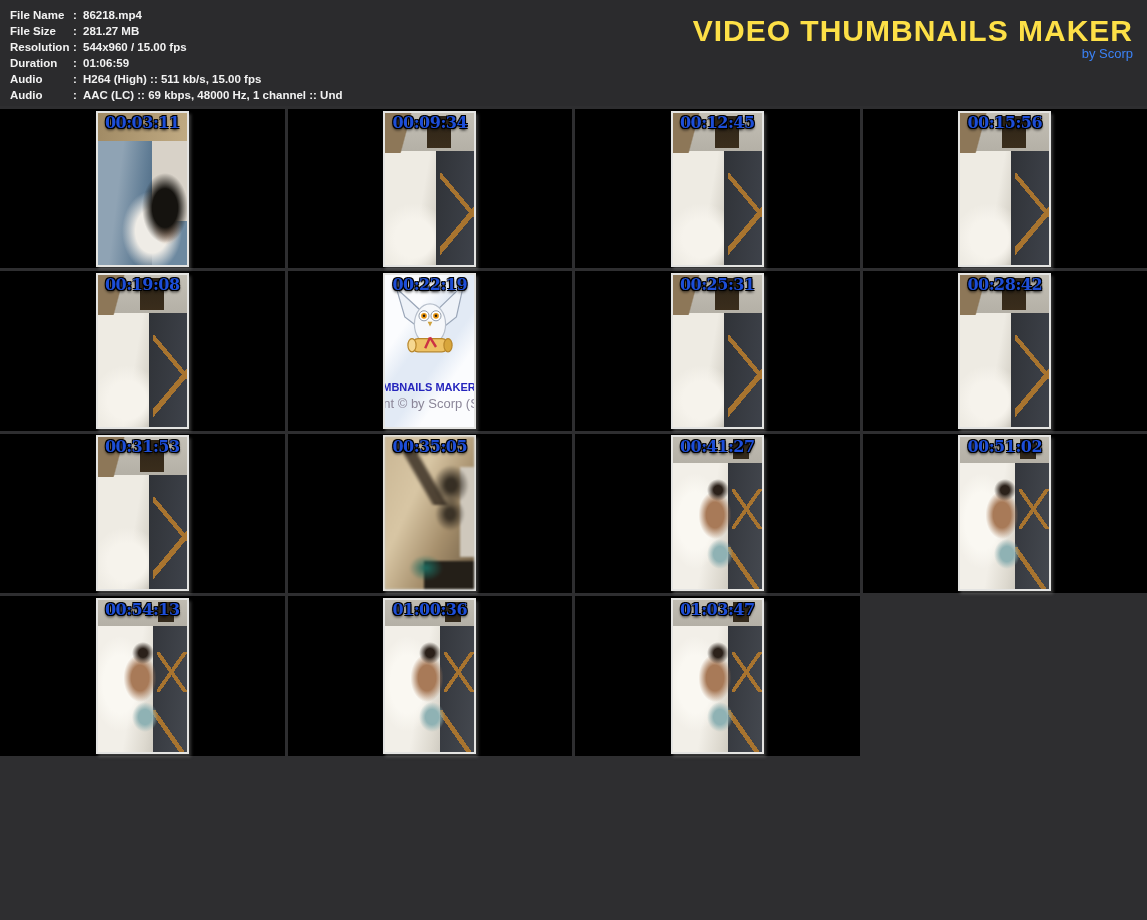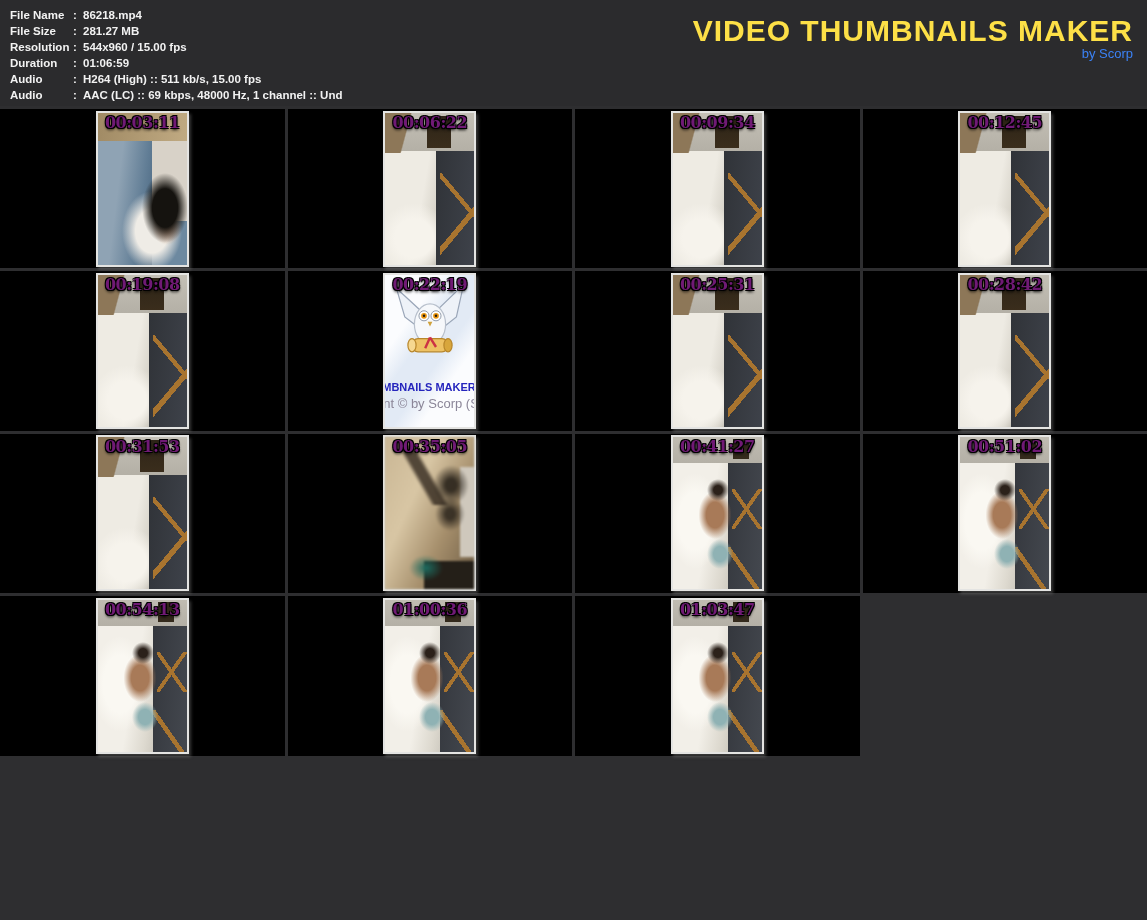--- a/index.html
+++ b/index.html
@@ -23,21 +23,21 @@
   
   .grid { position:absolute; top:106px; left:0; width:1147px; height:814px;
           display:grid; grid-template-columns:repeat(4,1fr);
           grid-template-rows:repeat(5,1fr); gap:3px; background:#2e2e30;
           border-top:3px solid #2e2e30; border-bottom:2px solid #2e2e30; }
   .cell { background:#000; display:flex; align-items:center; justify-content:center; }
   .thumb { position:relative; width:93px; height:156px; background:#cac6bc;
            border:2px solid #e4e4e2; box-shadow:2px 3px 3px rgba(125,125,125,.45); }
   .time { position:absolute; top:0px; left:-12px; right:-12px; z-index:5;
           text-align:center; font-family:"DejaVu Serif", serif; font-weight:bold;
-          font-size:16px; letter-spacing:-0.5px; color:#701a75;
+          font-size:16px; letter-spacing:-0.5px; color:#1d4ed8;
           text-shadow:-1px -1px 0 #000, 1px -1px 0 #000, -1px 1px 0 #000,
                        1px 1px 0 #000, 0 2px 3px #000; }
   .scene { position:absolute; inset:0; overflow:hidden; background:#cac6bc;
            background-repeat:no-repeat; }
 
   
   .sc-room { background-color:#cac6bc; background-repeat:no-repeat;
     background-image:
       linear-gradient(#2d2417,#3a2d1c),
       linear-gradient(105deg,#8d7758 0 55%, rgba(0,0,0,0) 58%),
@@ -160,37 +160,37 @@
           
         </div>
         <figcaption class="time">00:03:11</figcaption>
       </figure>
     </div>
       <div class="cell">
       <figure class="thumb">
         <div class="scene sc-room">
           
         </div>
-        <figcaption class="time">00:06:22</figcaption>
-      </figure>
-    </div>
-      <div class="cell">
-      <figure class="thumb">
-        <div class="scene sc-room">
-          
-        </div>
         <figcaption class="time">00:09:34</figcaption>
       </figure>
     </div>
       <div class="cell">
       <figure class="thumb">
         <div class="scene sc-room">
           
         </div>
         <figcaption class="time">00:12:45</figcaption>
+      </figure>
+    </div>
+      <div class="cell">
+      <figure class="thumb">
+        <div class="scene sc-room">
+          
+        </div>
+        <figcaption class="time">00:15:56</figcaption>
       </figure>
     </div>
       <div class="cell">
       <figure class="thumb">
         <div class="scene sc-room">
           
         </div>
         <figcaption class="time">00:19:08</figcaption>
       </figure>
     </div>

